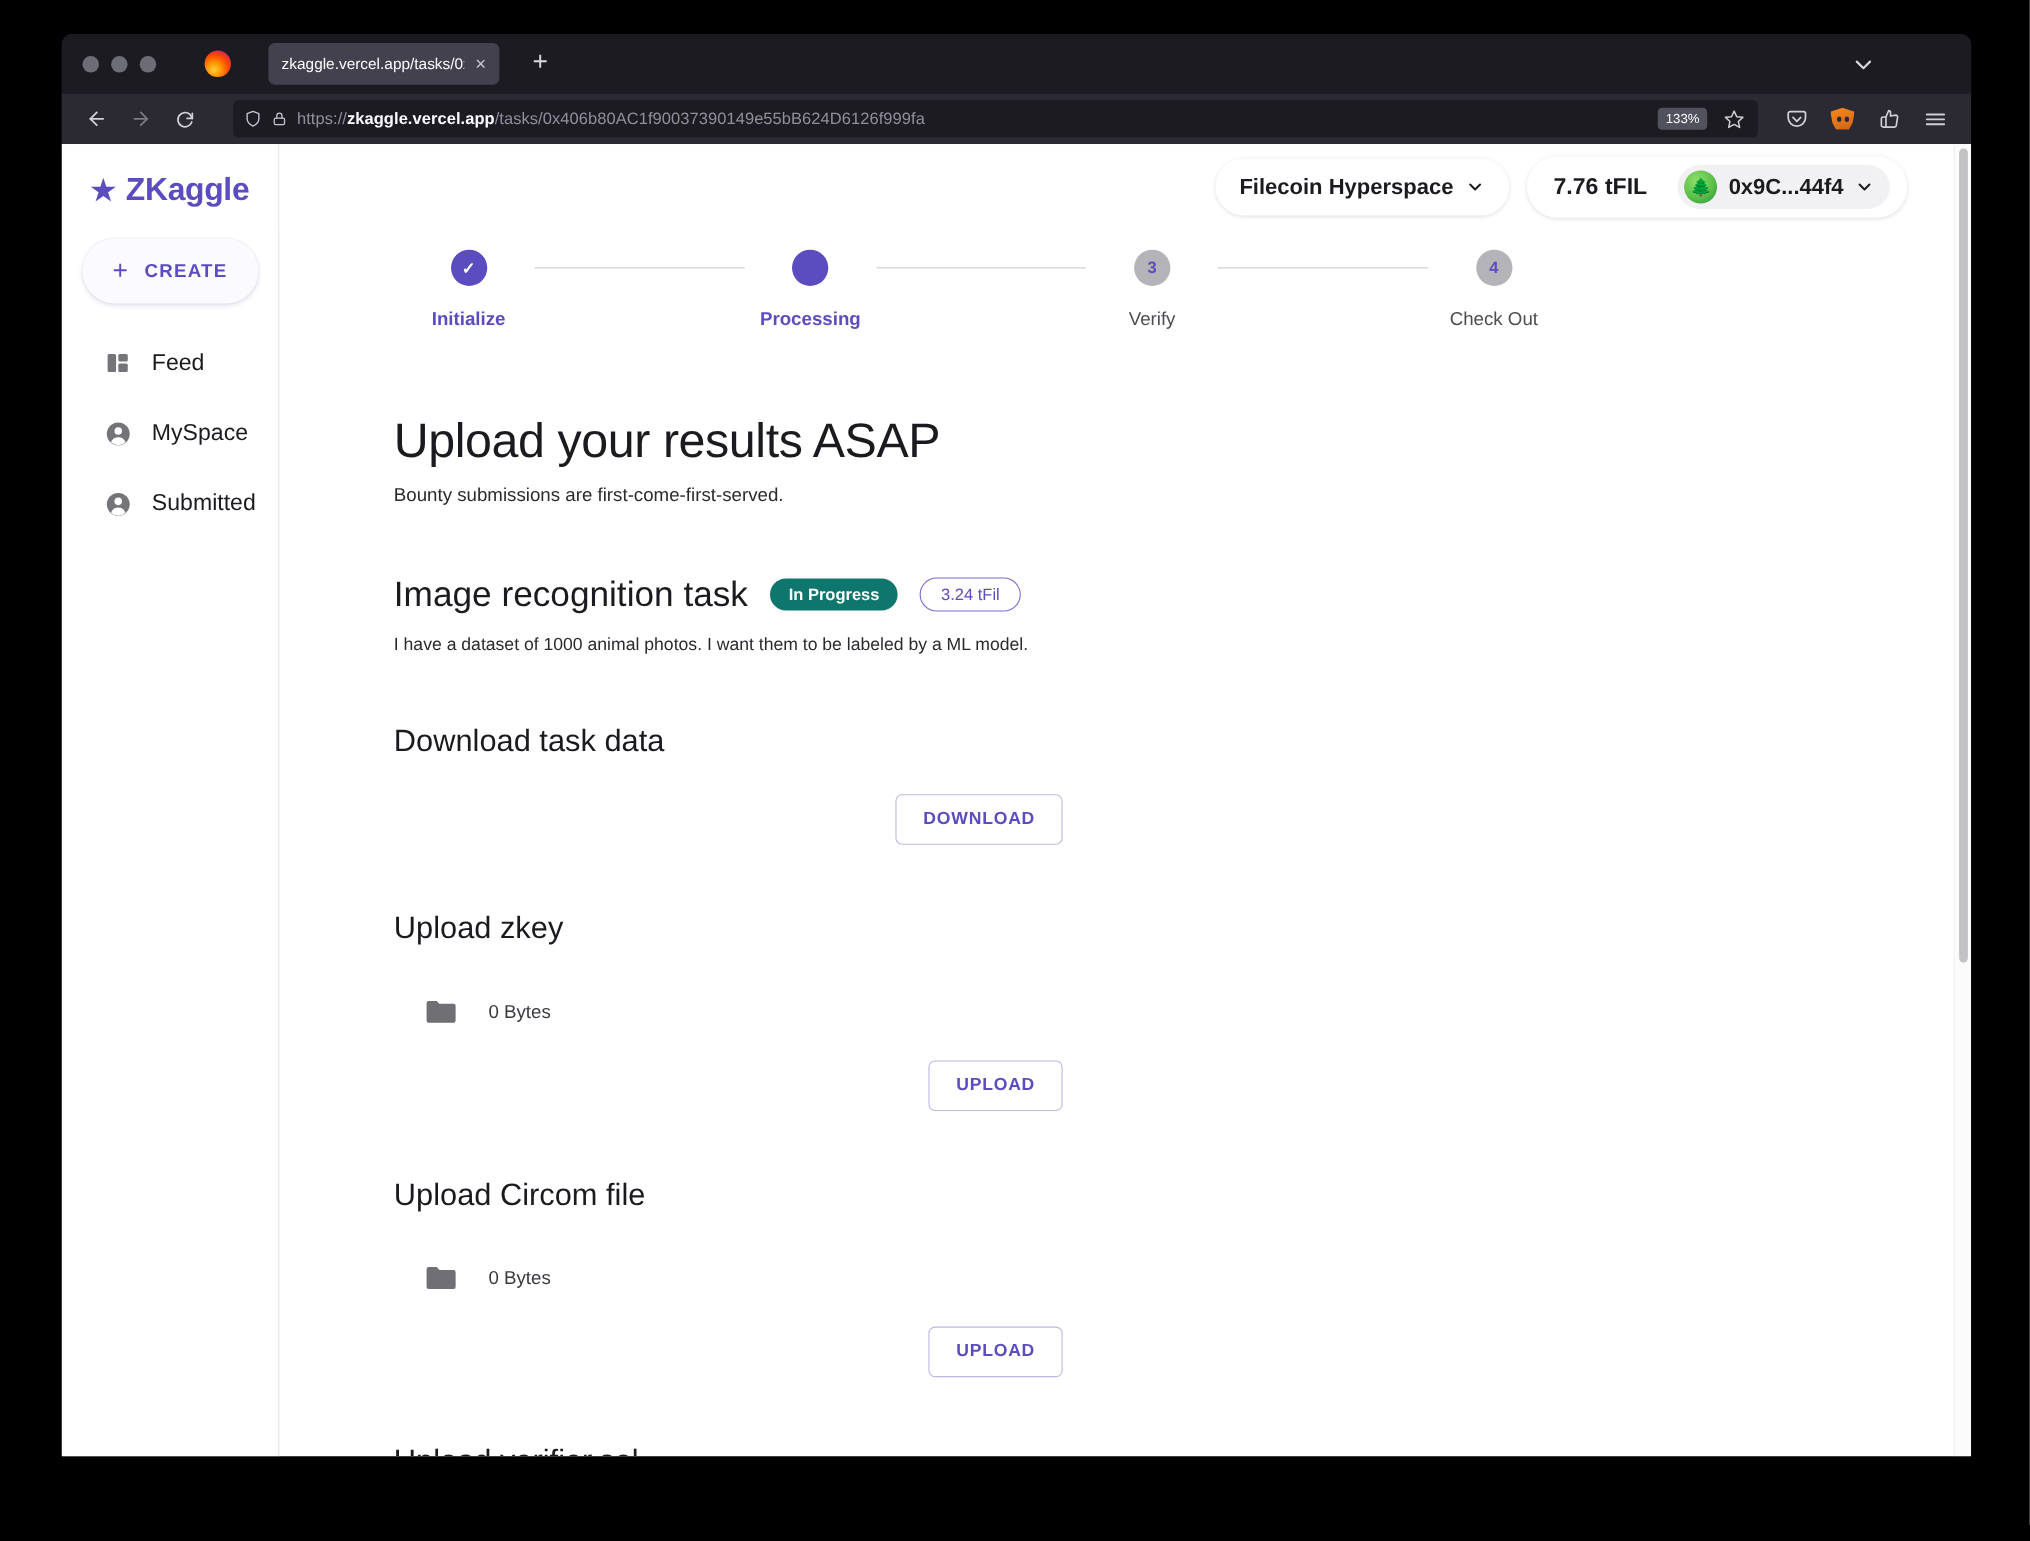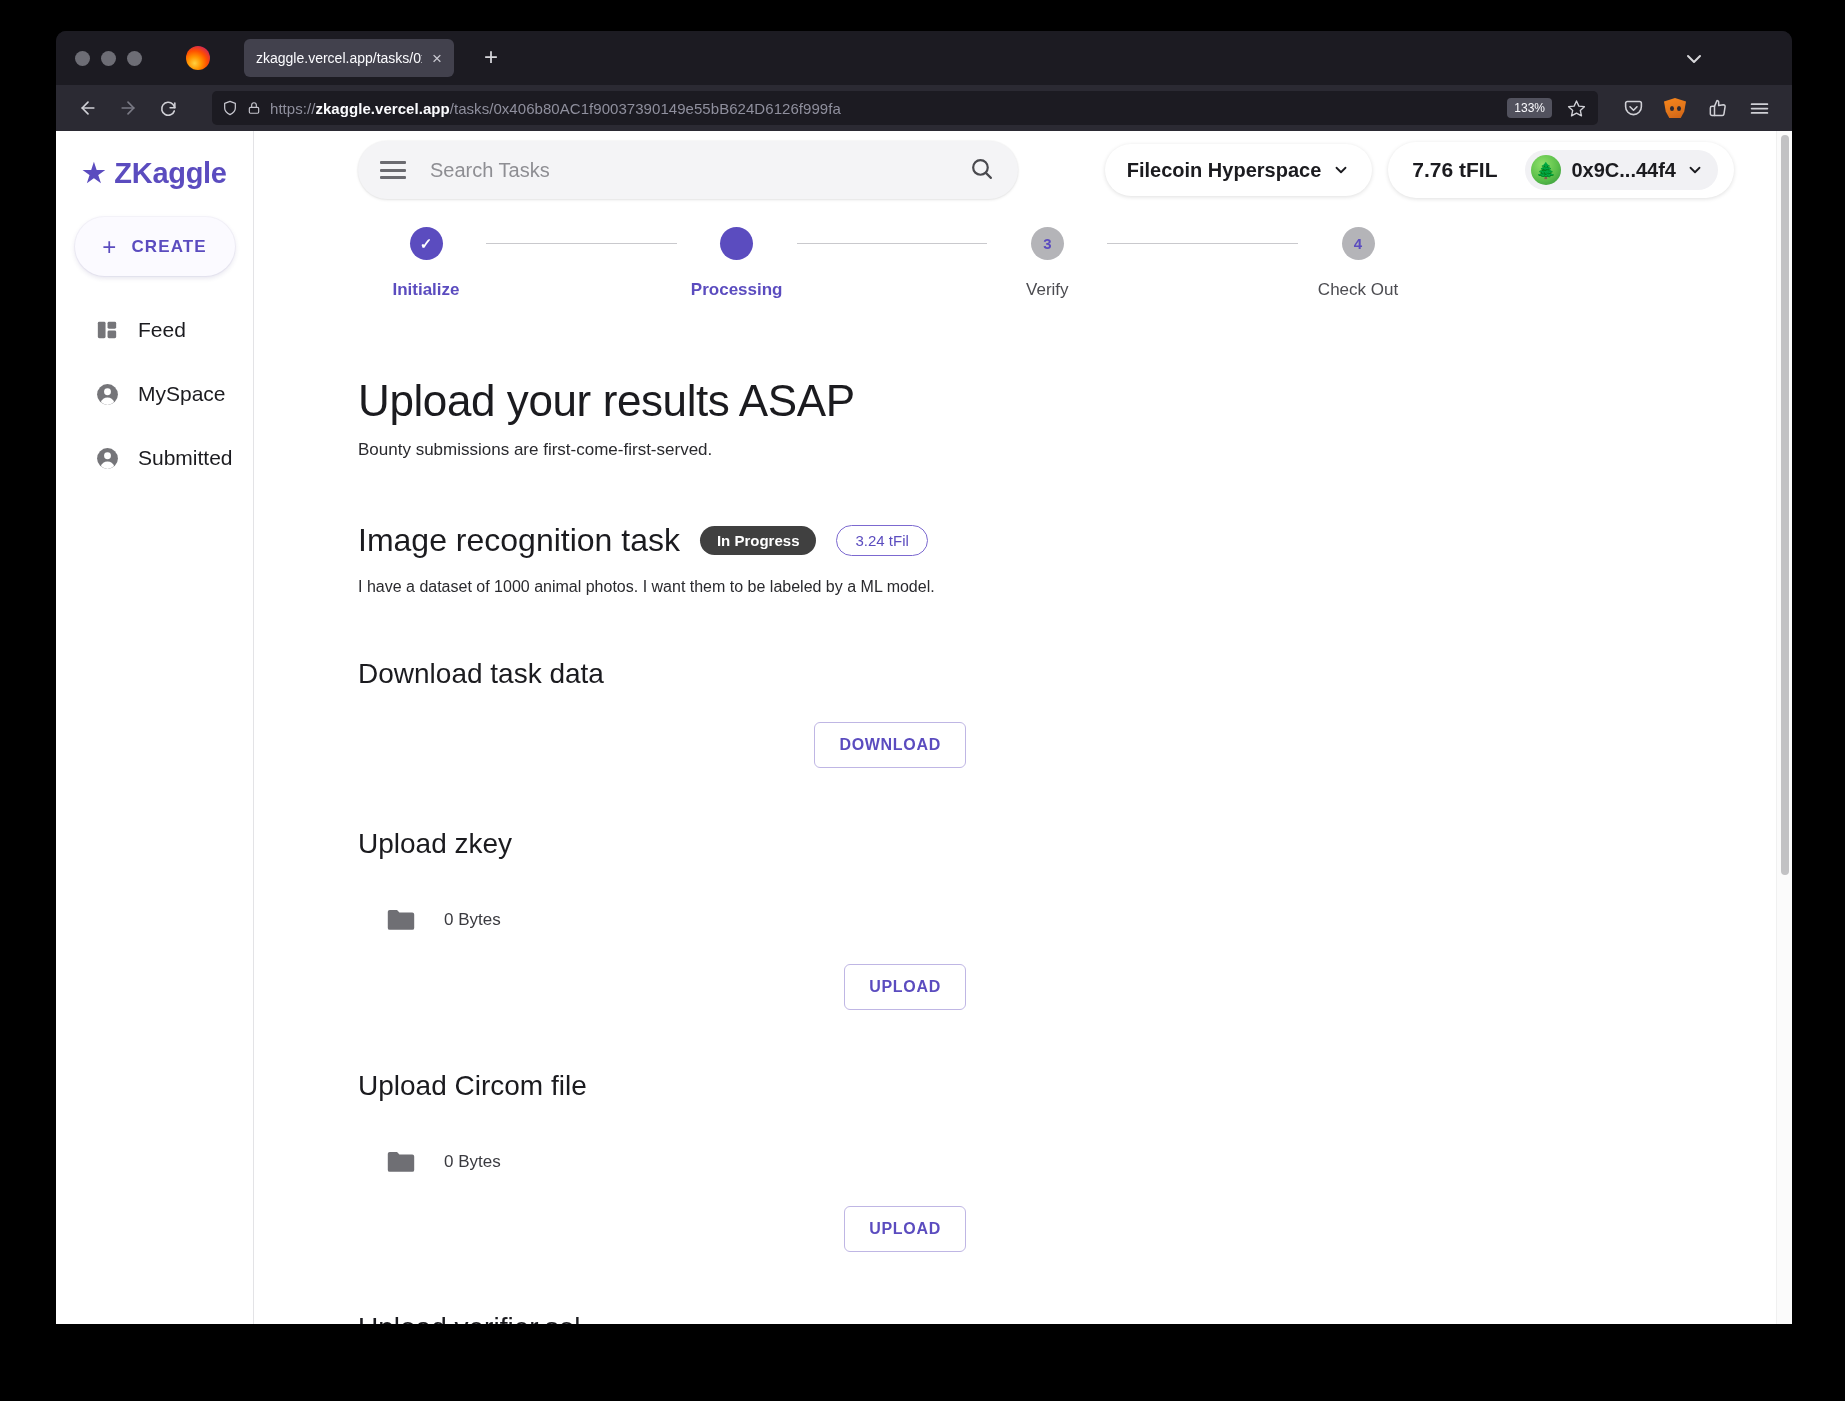--- a/index.html
+++ b/index.html
@@ -278,21 +278,21 @@
   .step-connector { flex: 1; height: 1px; background: #c9c9cd; margin-top: 16px; }
 
   
   #task-panel { margin-top: 76px; width: 720px; }
   #page-title { font-size: 44px; font-weight: normal; color: #1b1b1f; letter-spacing: -0.4px; }
   #page-subtitle { margin-top: 14px; font-size: 17px; color: #2a2a2e; }
 
   .task-heading-row { margin-top: 62px; display: flex; align-items: center; gap: 20px; }
   #task-name { font-size: 32px; color: #1b1b1f; font-weight: normal; }
   #status-badge {
-    background: #404040; color: #fff;
+    background: #0f766e; color: #fff;
     font-size: 15px; font-weight: bold;
     padding: 6px 17px; border-radius: 16px;
     white-space: nowrap;
   }
   #reward-badge {
     border: 1px solid #7c69d0; color: #5b4cbf;
     font-size: 15px; padding: 6px 18px; border-radius: 16px;
     background: #fff; white-space: nowrap;
   }
   #task-description { margin-top: 16px; font-size: 16px; color: #2a2a2e; line-height: 1.45; width: 600px; }
@@ -464,34 +464,20 @@
               </svg>
           </span>
           <span>Submitted</span>
         </div>
       </nav>
     </aside>
 
     <div id="main-region">
 
       <header id="app-header">
-        <div id="search-bar">
-          <div id="hamburger-icon">
-            <span></span>
-              <span></span>
-              <span></span>
-          </div>
-          <input id="search-input" type="text" placeholder="Search Tasks" style="">
-          <span id="search-icon">
-            <svg width="25" height="25" viewBox="0 0 24 24" fill="none" stroke="currentColor" stroke-width="2.1" stroke-linecap="round">
-                <circle cx="11" cy="11" r="7"></circle>
-                <line x1="16.2" y1="16.2" x2="21" y2="21"></line>
-              </svg>
-          </span>
-        </div>
 
         <div class="header-right">
           <div id="network-selector">
             <span>Filecoin Hyperspace</span>
             <span class="chev">
               <svg width="18" height="18" viewBox="0 0 24 24" fill="none" stroke="currentColor" stroke-width="2.4" stroke-linecap="round" stroke-linejoin="round">
                   <polyline points="6 9 12 15 18 9"></polyline>
                 </svg>
             </span>
           </div>

